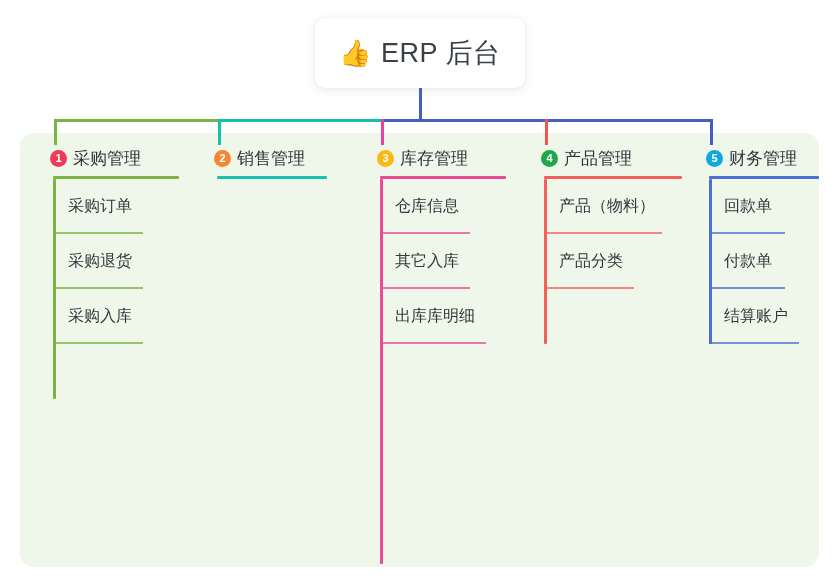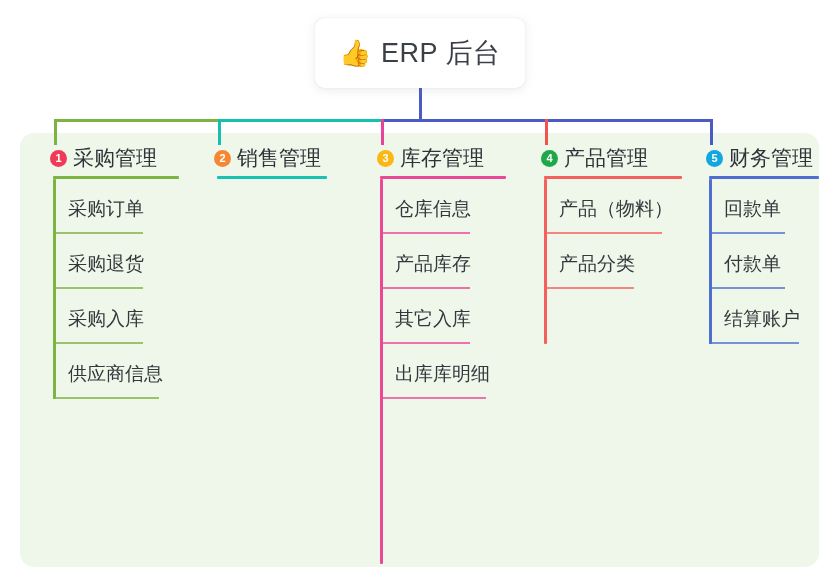--- a/index.html
+++ b/index.html
@@ -88,21 +88,21 @@
     color: #ffffff;
     font-size: 11px;
     font-weight: bold;
     display: flex;
     align-items: center;
     justify-content: center;
     flex: 0 0 auto;
     line-height: 1;
   }
   .col-title {
-    font-size: 21px;
+    font-size: 17px;
     color: #2f3338;
   }
   .col-rule {
     height: 3px;
     margin-top: 5px;
     border-radius: 1px;
   }
   .col-body {
     position: relative;
     padding-top: 0;
@@ -115,21 +115,21 @@
     border-radius: 1px;
   }
   .leaf {
     position: relative;
     height: 55px;
   }
   .leaf-text {
     position: absolute;
     left: 32px;
     top: 17px;
-    font-size: 19px;
+    font-size: 16px;
     color: #33383d;
     white-space: nowrap;
   }
   .leaf-rule {
     position: absolute;
     left: 17px;
     bottom: 0;
     height: 2px;
   }
 </style>
@@ -171,24 +171,20 @@
             <div class="leaf-rule" style="background: rgb(124, 179, 66); width: 90px; opacity: 0.75;"></div>
           </div>
           <div class="leaf">
             <span class="leaf-text">采购退货</span>
             <div class="leaf-rule" style="background: rgb(124, 179, 66); width: 90px; opacity: 0.75;"></div>
           </div>
           <div class="leaf">
             <span class="leaf-text">采购入库</span>
             <div class="leaf-rule" style="background: rgb(124, 179, 66); width: 90px; opacity: 0.75;"></div>
           </div>
-          <div class="leaf">
-            <span class="leaf-text">供应商信息</span>
-            <div class="leaf-rule" style="background: rgb(124, 179, 66); width: 106px; opacity: 0.75;"></div>
-          </div>
         </div>
       </div>
       <div class="column" style="left: 200px; width: 150px;">
         <div class="col-header">
           <span class="badge" style="background: rgb(245, 134, 52);">2</span>
           <span class="col-title">销售管理</span>
         </div>
         <div class="col-rule" style="background: rgb(25, 194, 179); width: 110px; margin-left: 17px;"></div>
       </div>
       <div class="column" style="left: 363px; width: 150px;">
@@ -197,24 +193,20 @@
           <span class="col-title">库存管理</span>
         </div>
         <div class="col-rule" style="background: rgb(235, 72, 153); width: 126px; margin-left: 17px;"></div>
         <div class="col-body">
           <div class="spine" style="background: rgb(235, 72, 153); height: 385px;"></div>
           <div class="leaf">
             <span class="leaf-text">仓库信息</span>
             <div class="leaf-rule" style="background: rgb(235, 72, 153); width: 90px; opacity: 0.75;"></div>
           </div>
           <div class="leaf">
-            <span class="leaf-text">产品库存</span>
-            <div class="leaf-rule" style="background: rgb(235, 72, 153); width: 90px; opacity: 0.75;"></div>
-          </div>
-          <div class="leaf">
             <span class="leaf-text">其它入库</span>
             <div class="leaf-rule" style="background: rgb(235, 72, 153); width: 90px; opacity: 0.75;"></div>
           </div>
           <div class="leaf">
             <span class="leaf-text">出库库明细</span>
             <div class="leaf-rule" style="background: rgb(235, 72, 153); width: 106px; opacity: 0.75;"></div>
           </div>
         </div>
       </div>
       <div class="column" style="left: 527px; width: 150px;">

